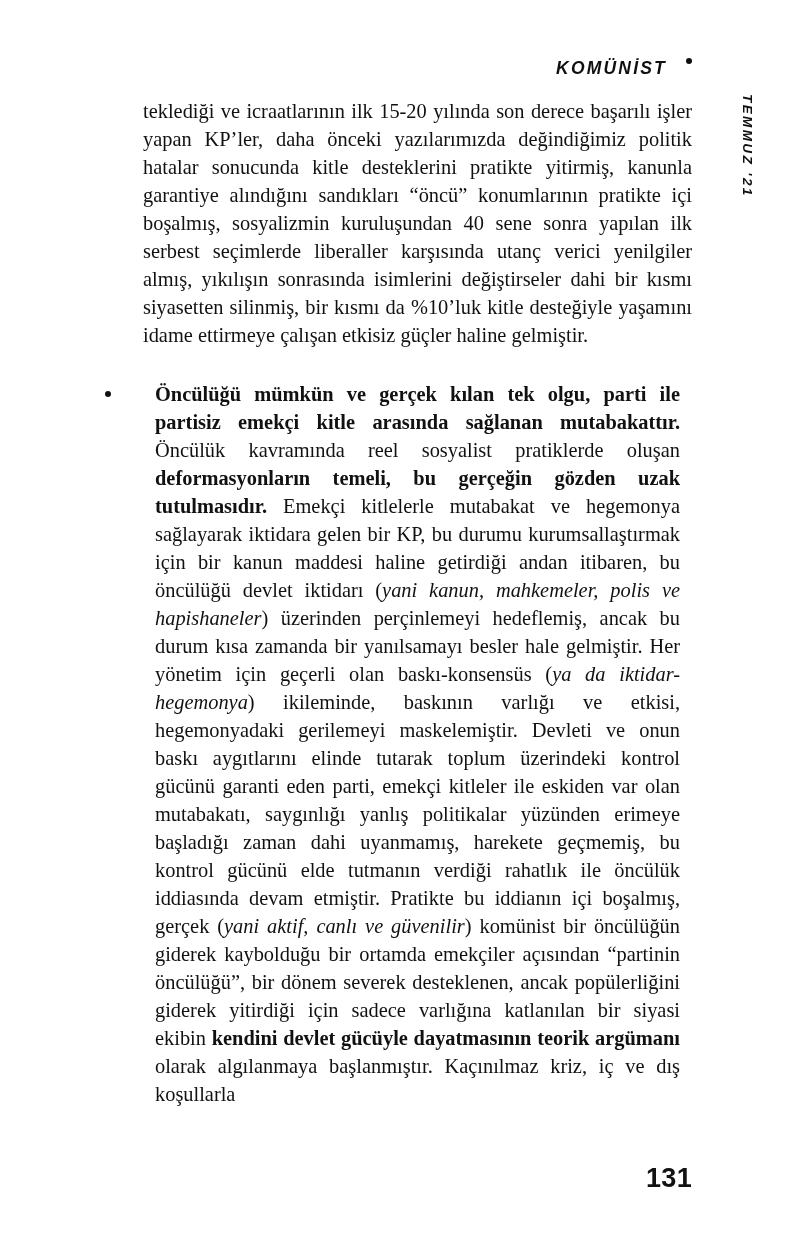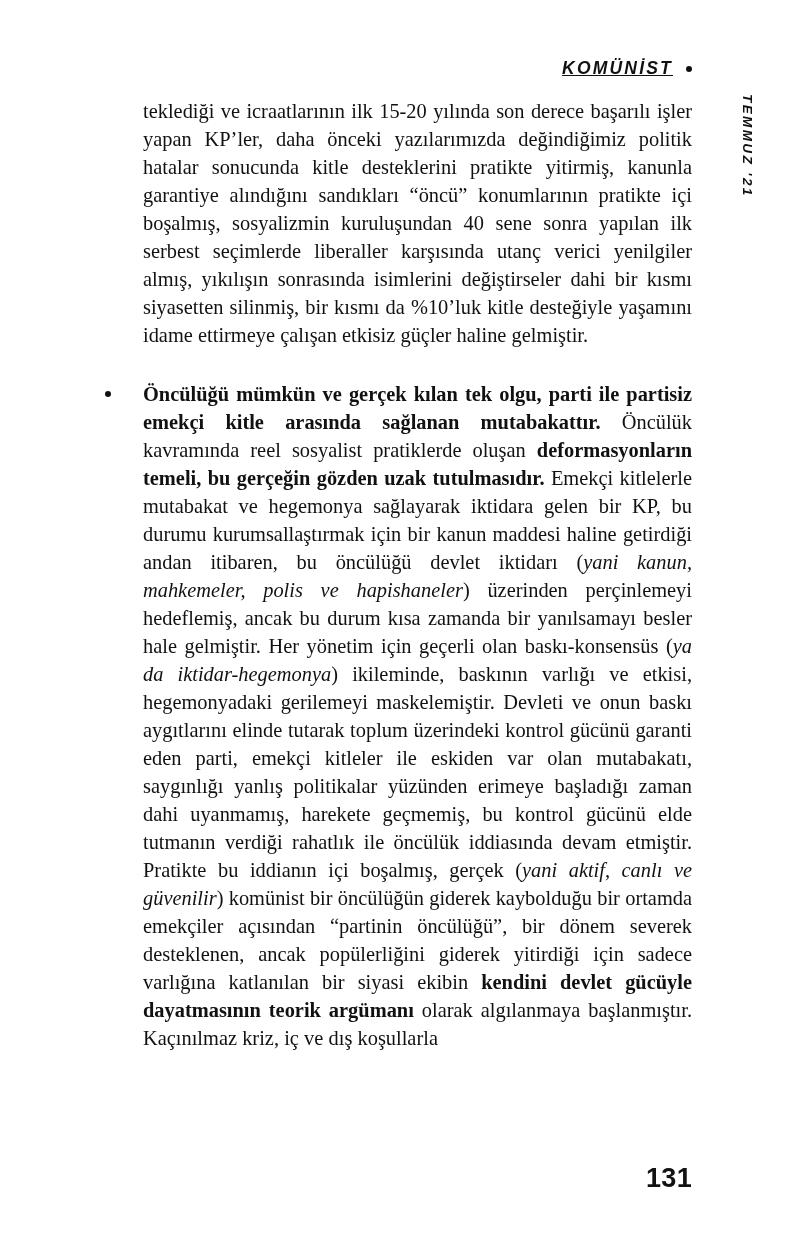--- a/index.html
+++ b/index.html
@@ -22,30 +22,29 @@
     overflow: hidden;
     box-sizing: border-box;
   }
 
   
   .running-head {
     position: absolute;
     top: 58px;
     right: 106px;
     display: flex;
-    align-items: center;
-    gap: 11px;
+    align-items: flex-start;
+    gap: 17px;
     font-family: "Liberation Sans", "DejaVu Sans", sans-serif;
     font-weight: bold;
     font-style: italic;
     font-size: 17.5px;
     letter-spacing: 2.2px;
     color: #101010;
     white-space: nowrap;
-    text-decoration: underline;
   }
   .running-head .rh-dot {
     display: inline-block;
     width: 6px;
     height: 6px;
     border-radius: 50%;
     background: #101010;
     margin-left: 2px;
     flex: 0 0 auto;
   }
@@ -100,21 +99,21 @@
   }
   .bullet-block .bullet-mark {
     position: absolute;
     left: -38px;
     top: 11px;
     width: 6px;
     height: 6px;
     border-radius: 50%;
     background: #111111;
   }
-  .bullet-block p.body-text { margin: 0; }
+  .bullet-block p.body-text { margin: 12px; }
 
   b, strong { font-weight: bold; }
   i, em { font-style: italic; }
 
   
   .folio {
     position: absolute;
     right: 106px;
     top: 1163px;
     font-family: "Liberation Sans", "DejaVu Sans", sans-serif;

